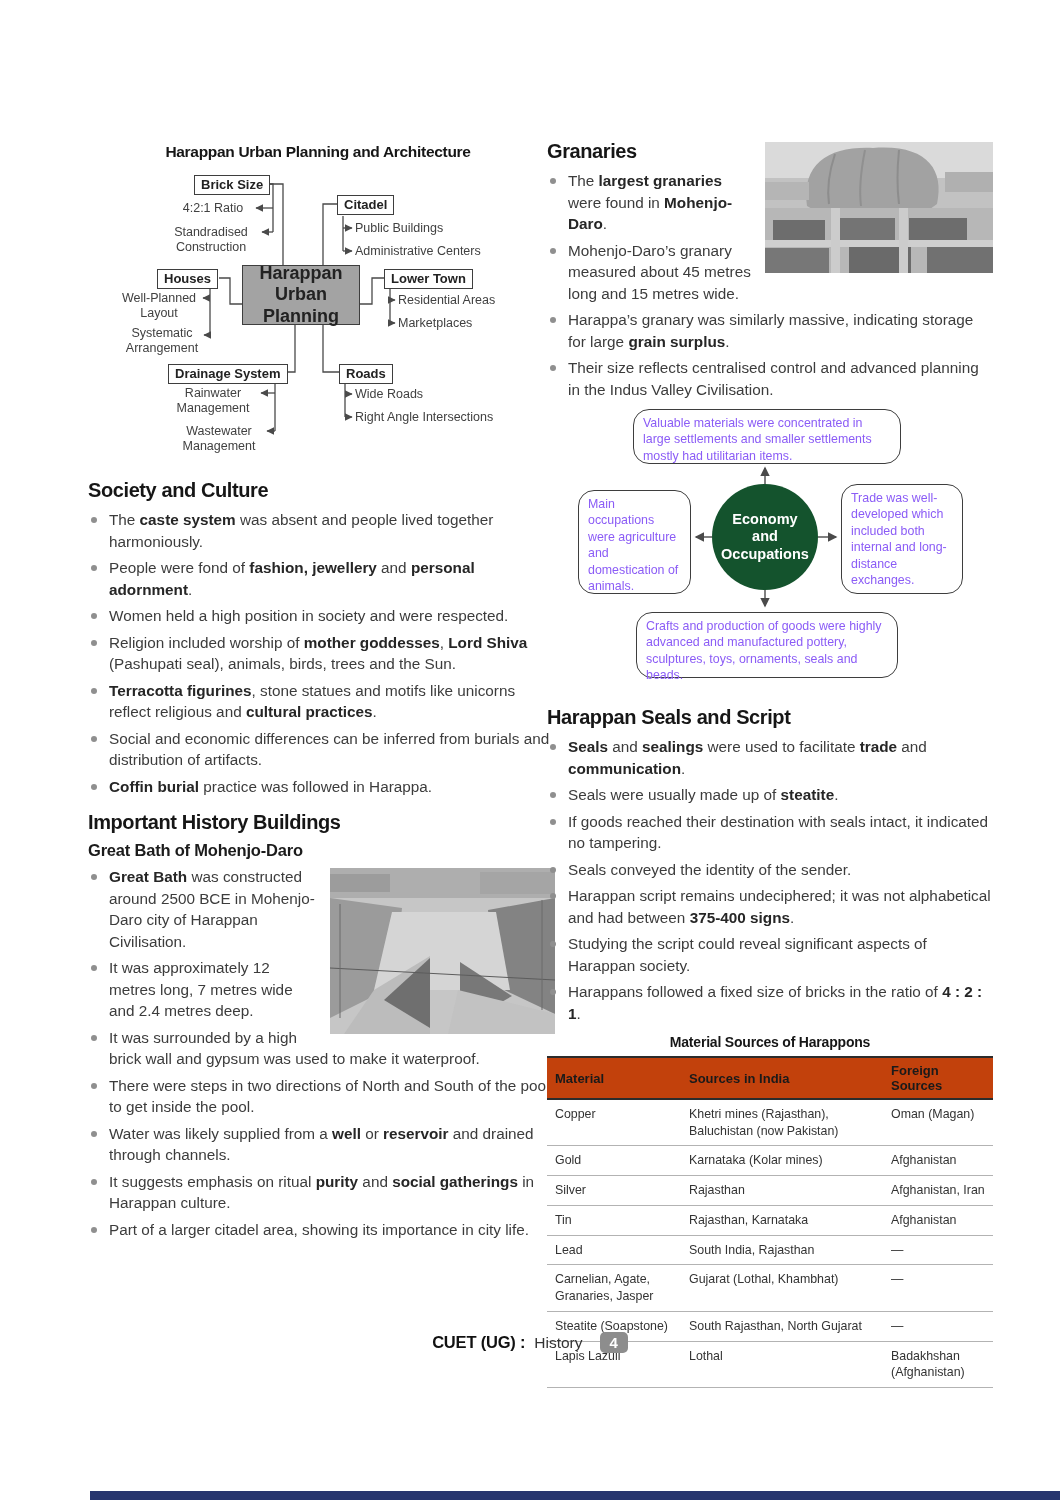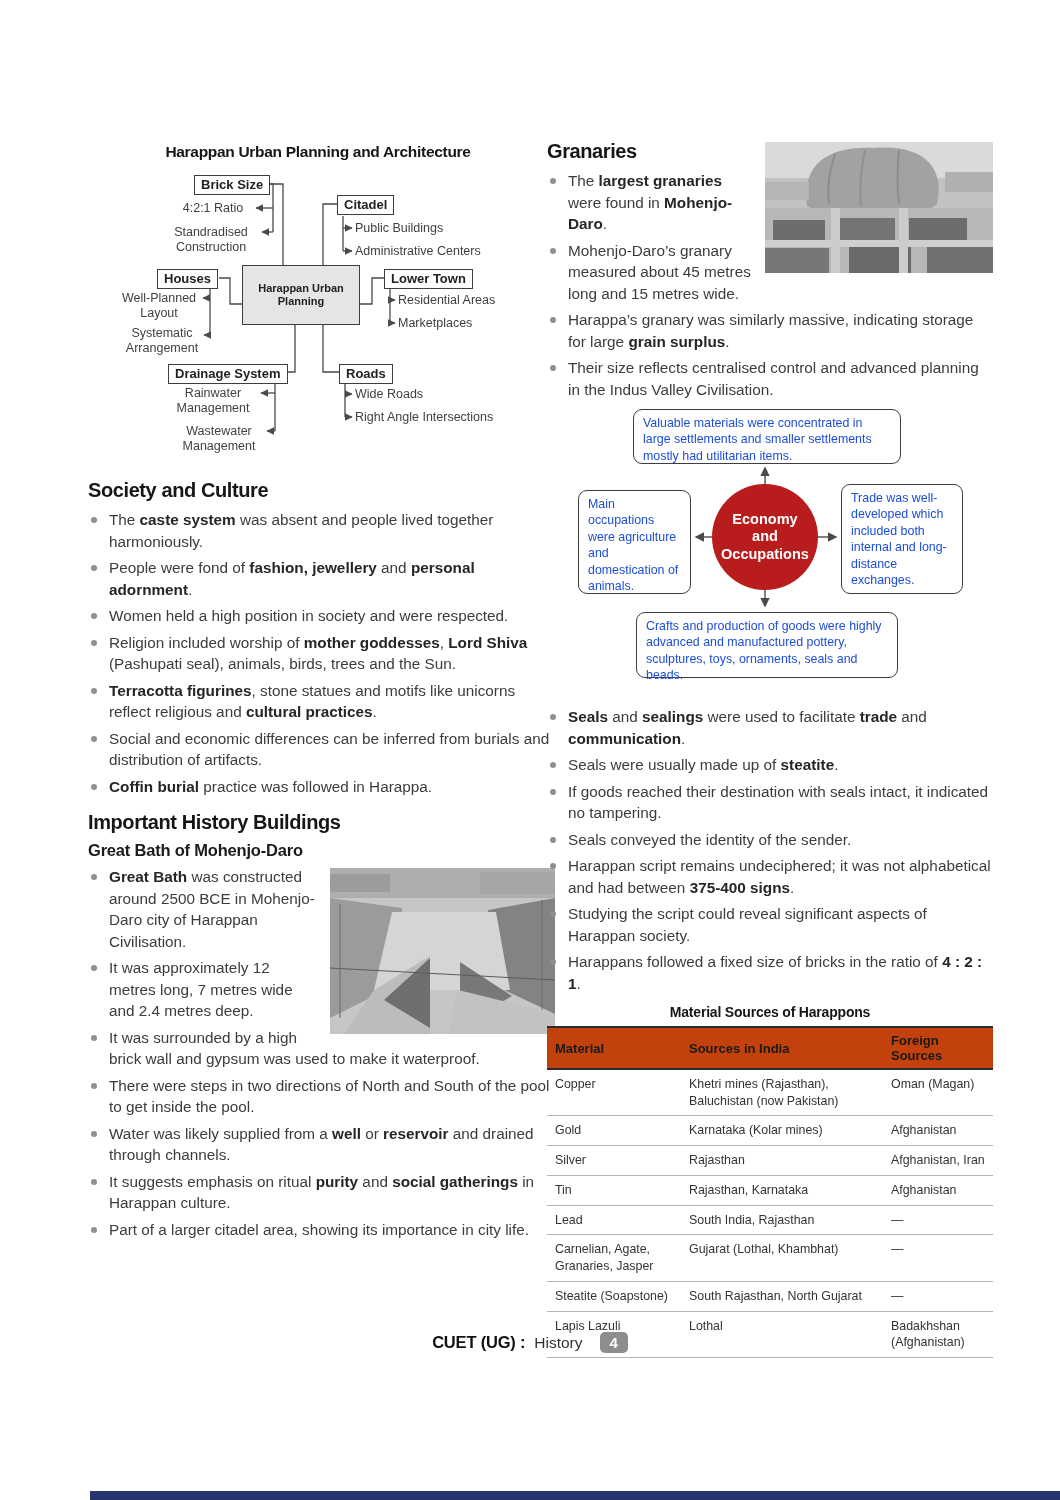--- a/index.html
+++ b/index.html
@@ -20,38 +20,38 @@
              border-radius:50%; background:#8f8f8f; }
   b { color:#262626; }
 
   
   .udiagram { position:relative; width:467px; height:337px; }
   .ud-title { position:absolute; left:0; top:3px; width:460px; text-align:center;
               font-size:15.5px; font-weight:700; color:#161616; letter-spacing:-0.3px; }
   .dbox { position:absolute; border:1.4px solid #3e3e3e; background:#fff; padding:1px 6px;
           font-size:13px; font-weight:700; color:#222; white-space:nowrap; line-height:1.25; }
   .dcenter { position:absolute; left:154px; top:125px; width:118px; height:60px;
-             border:1.4px solid #3e3e3e; background:#e5e5e5; display:flex; align-items:center;
-             justify-content:center; text-align:center; font-size:11px; font-weight:700;
+             border:1.4px solid #3e3e3e; background:#a3a3a3; display:flex; align-items:center;
+             justify-content:center; text-align:center; font-size:18px; font-weight:700;
              color:#222; line-height:1.2; padding:18px 6px; }
   .dlab { position:absolute; font-size:12.5px; line-height:1.2; color:#414141; }
   .dlab.ctr { text-align:center; }
   .conn { position:absolute; left:0; top:0; }
 
   
   .photo { border:0; }
   .ph-granary { float:right; width:228px; height:131px; margin:2px 0 8px 14px; }
   .ph-bath { float:right; width:225px; height:166px; margin:2px 0 8px 14px; }
 
   
   .ediagram { position:relative; width:446px; height:290px; clear:both; margin:6px 0 10px 0; }
-  .ebox { position:absolute; border:1.3px solid #3e3e3e; border-radius:9px; background:#fff;
-          font-size:12.4px; line-height:1.32; color:#1d4ed8; padding:5px 9px; }
+  .ebox { position:absolute; border:1.3px solid #3e3e3e; border-radius:16px; background:#fff;
+          font-size:12.4px; line-height:1.32; color:#8b5cf6; padding:5px 9px; }
   .ecircle { position:absolute; left:165px; top:78px; width:106px; height:106px; border-radius:50%;
-             background:#b91c1c; color:#fff; display:flex; flex-direction:column; align-items:center;
+             background:#14532d; color:#fff; display:flex; flex-direction:column; align-items:center;
              justify-content:center; text-align:center; font-weight:700; font-size:14.5px; line-height:1.18; }
 
   
   .tbl-title { text-align:center; font-size:14px; font-weight:700; color:#161616; margin:10px 0 6px 0;
                letter-spacing:-0.2px; }
   table.mat { width:100%; border-collapse:collapse; font-size:12.4px; color:#333; }
   table.mat th { background:#c2410c; border-top:2px solid #2c2c2c; border-bottom:2px solid #2c2c2c;
                  text-align:left; font-size:13px; font-weight:700; color:#1a1a1a; padding:5px 8px; }
   table.mat td { border-bottom:1px solid #b3b3b3; padding:6px 8px; vertical-align:top; line-height:1.35; }
   col.c1 { width:134px; } col.c2 { width:202px; } col.c3 { width:110px; }
@@ -230,20 +230,21 @@
       <div class="ebox" style="left:294px; top:78px; width:122px; height:110px;">Trade was well-developed which included both internal and long-distance exchanges.</div>
       <div class="ebox" style="left:89px; top:206px; width:262px; height:66px;">Crafts and production of goods were highly advanced and manufactured pottery, sculptures, toys, ornaments, seals and beads.</div>
       <div class="ecircle">
         <span>Economy</span>
         <span>and</span>
         <span>Occupations</span>
       </div>
     </div>
 
     <section>
+      <h2 class="sec">Harappan Seals and Script</h2>
       <ul class="bl">
         <li><b>Seals</b> and <b>sealings</b> were used to facilitate <b>trade</b> and <b>communication</b>.</li>
         <li>Seals were usually made up of <b>steatite</b>.</li>
         <li>If goods reached their destination with seals intact, it indicated no tampering.</li>
         <li>Seals conveyed the identity of the sender.</li>
         <li>Harappan script remains undeciphered; it was not alphabetical and had between <b>375-400 signs</b>.</li>
         <li>Studying the script could reveal significant aspects of Harappan society.</li>
         <li>Harappans followed a fixed size of bricks in the ratio of <b>4 : 2 : 1</b>.</li>
       </ul>
     </section>

